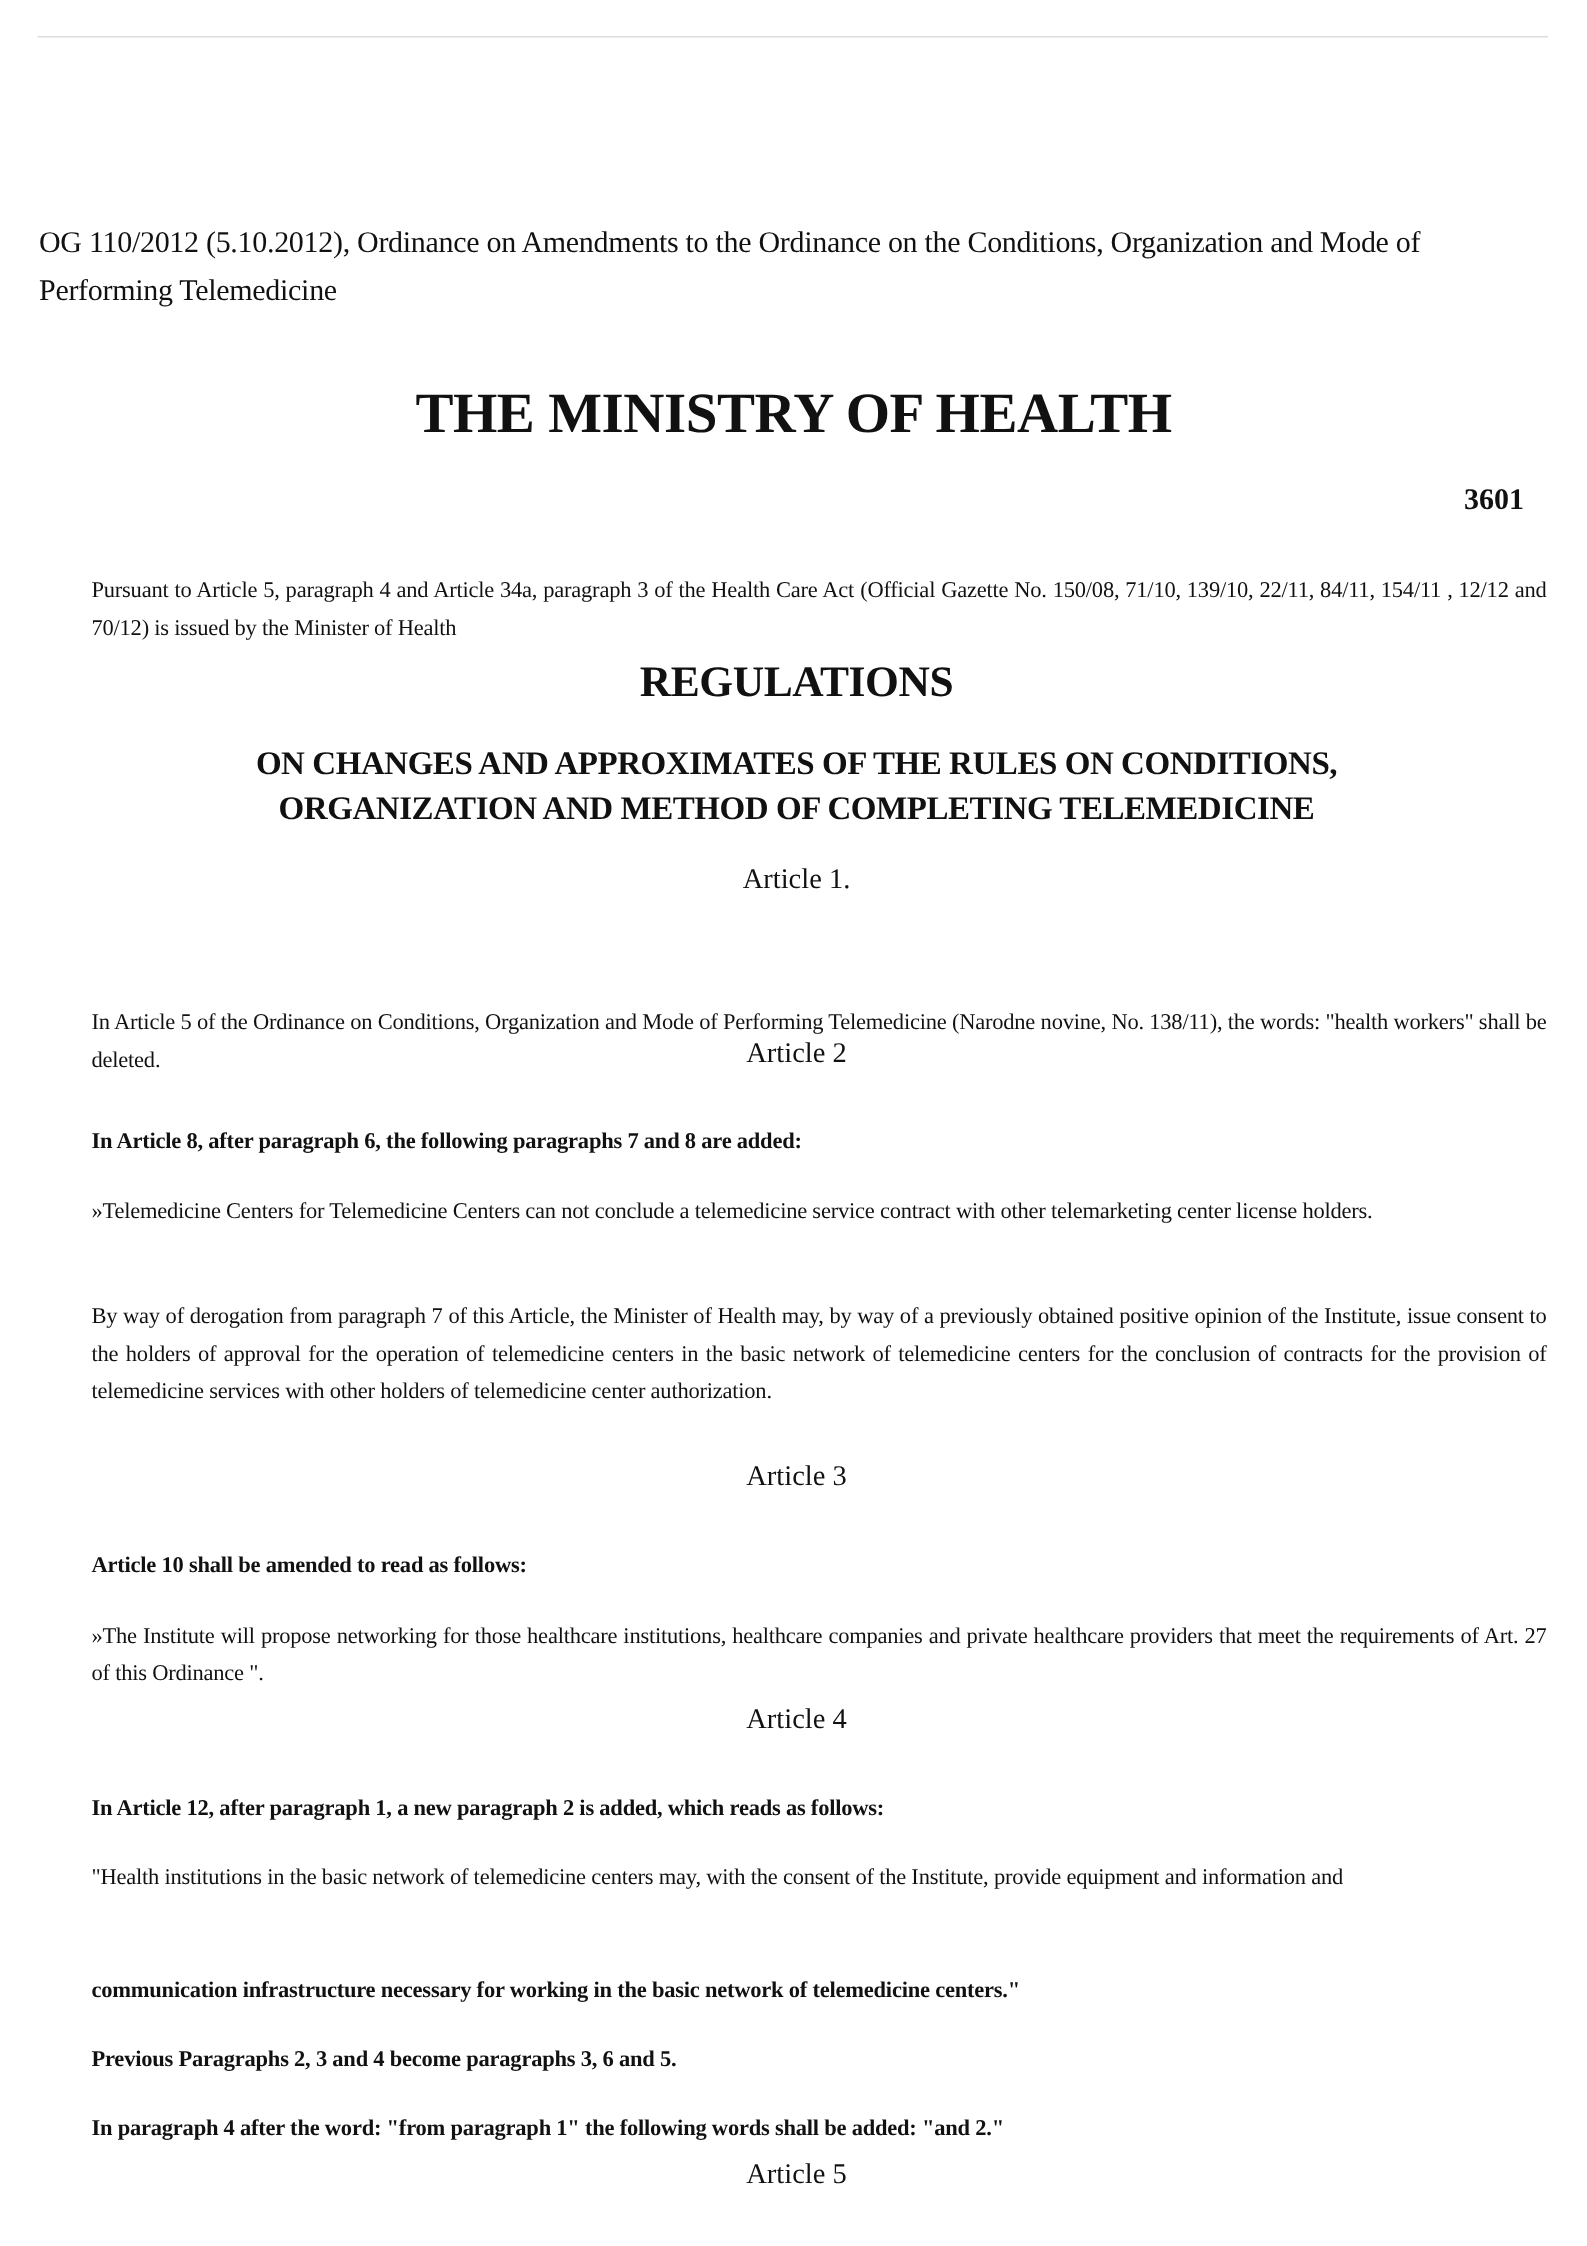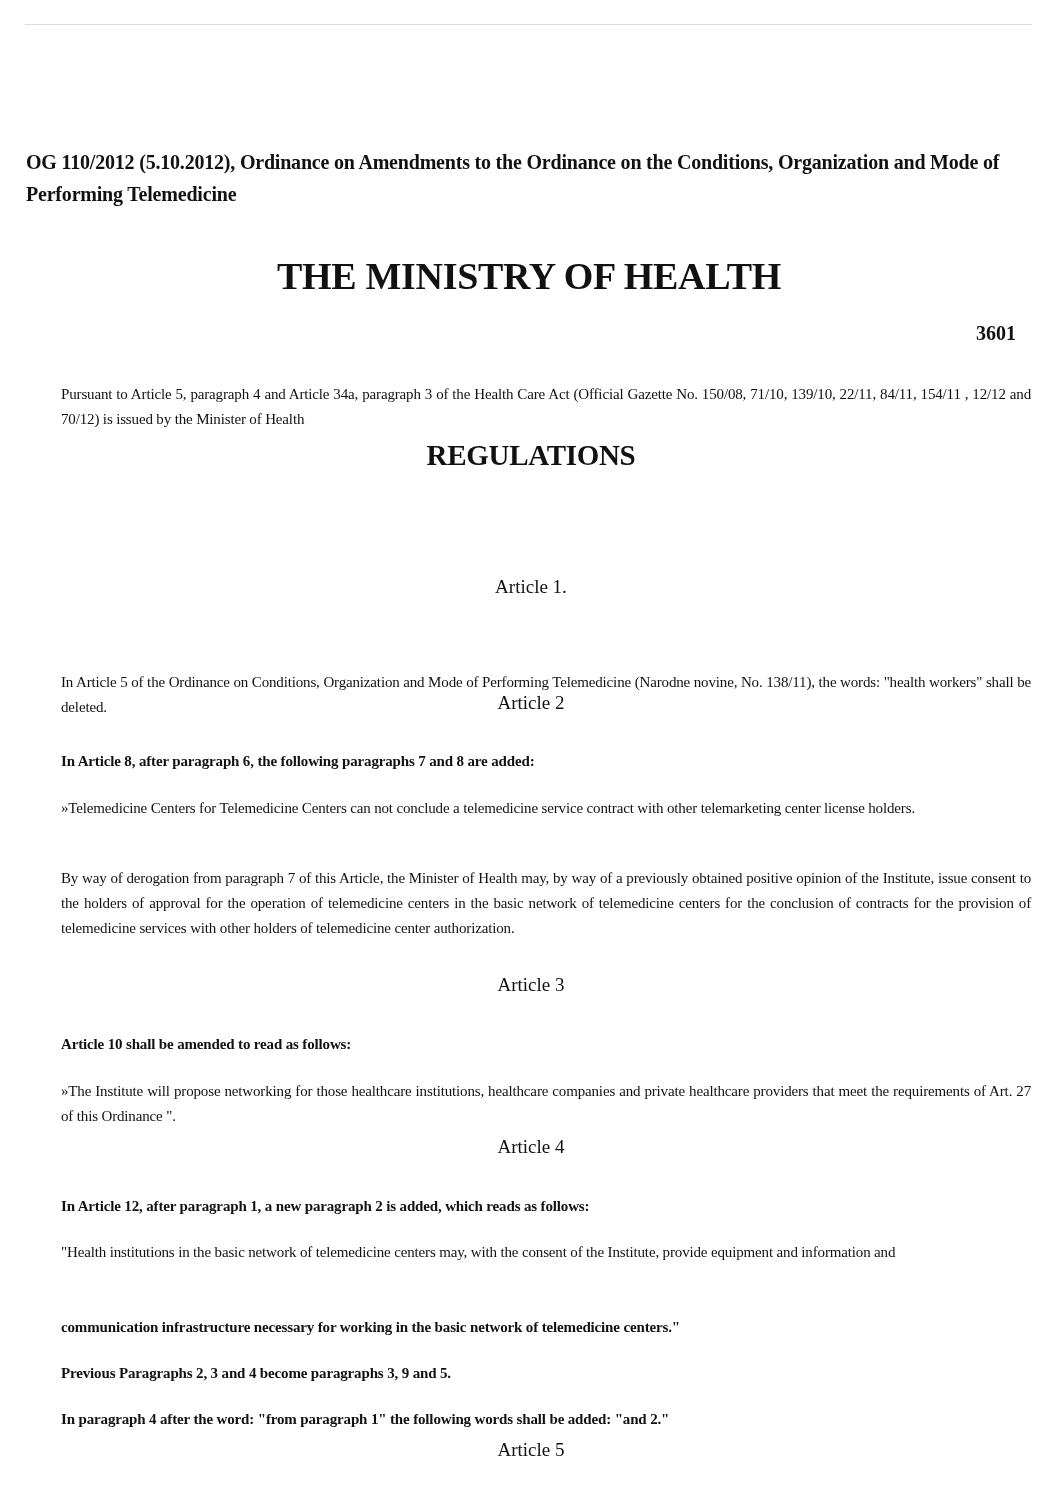--- a/index.html
+++ b/index.html
@@ -23,21 +23,21 @@
       height: 0;
       border-top: 1px solid #dcdcdc;
     }
     .doc-title {
       position: absolute;
       left: 26px;
       top: 146px;
       width: 1000px;
       margin: 0;
       font-size: 20px;
-      font-weight: bold;
+      font-weight: normal;
       line-height: 32px;
       letter-spacing: -0.2px;
     }
     .ministry {
       position: absolute;
       left: 0;
       top: 256px;
       width: 1058px;
       margin: 0;
       text-align: center;
@@ -109,35 +109,36 @@
 
 <h2 class="ministry">THE MINISTRY OF HEALTH</h2>
 
 <div class="doc-number">3601</div>
 
 <p class="para" style="top:367px;">Pursuant to Article 5, paragraph 4 and Article 34a, paragraph 3 of the Health Care Act (Official Gazette No. 150/08, 71/10, 139/10, 22/11, 84/11, 154/11 , 12/12 and 70/12) is issued by the Minister of Health</p>
 
 <h2 class="regulations">REGULATIONS</h2>
 
 <h3 class="subtitle">
-  <br>
+  <span>ON CHANGES AND APPROXIMATES OF THE RULES ON CONDITIONS,</span><br>
+  <span>ORGANIZATION AND METHOD OF COMPLETING TELEMEDICINE</span>
 </h3>
 
 <div class="article-head" style="top:574px;">Article 1.</div>
 <p class="para" style="top:655px;">In Article 5 of the Ordinance on Conditions, Organization and Mode of Performing Telemedicine (Narodne novine, No. 138/11), the words: "health workers" shall be deleted.</p>
 
 <div class="article-head" style="top:690px;">Article 2</div>
 <p class="para nojust" style="top:734px;">In Article 8, after paragraph 6, the following paragraphs 7 and 8 are added:</p>
 <p class="para" style="top:781px;">»Telemedicine Centers for Telemedicine Centers can not conclude a telemedicine service contract with other telemarketing center license holders.</p>
 <p class="para" style="top:851px;">By way of derogation from paragraph 7 of this Article, the Minister of Health may, by way of a previously obtained positive opinion of the Institute, issue consent to the holders of approval for the operation of telemedicine centers in the basic network of telemedicine centers for the conclusion of contracts for the provision of telemedicine services with other holders of telemedicine center authorization.</p>
 
 <div class="article-head" style="top:972px;">Article 3</div>
 <p class="para nojust" style="top:1017px;">Article 10 shall be amended to read as follows:</p>
 <p class="para" style="top:1064px;">»The Institute will propose networking for those healthcare institutions, healthcare companies and private healthcare providers that meet the requirements of Art. 27 of this Ordinance ".</p>
 
 <div class="article-head" style="top:1134px;">Article 4</div>
 <p class="para nojust" style="top:1179px;">In Article 12, after paragraph 1, a new paragraph 2 is added, which reads as follows:</p>
 <p class="para" style="top:1225px;">"Health institutions in the basic network of telemedicine centers may, with the consent of the Institute, provide equipment and information and</p>
 <p class="para nojust" style="top:1300px;">communication infrastructure necessary for working in the basic network of telemedicine centers."</p>
-<p class="para nojust" style="top:1346px;">Previous Paragraphs 2, 3 and 4 become paragraphs 3, 9 and 5.</p>
+<p class="para nojust" style="top:1346px;">Previous Paragraphs 2, 3 and 4 become paragraphs 3, 6 and 5.</p>
 <p class="para nojust" style="top:1392px;">In paragraph 4 after the word: "from paragraph 1" the following words shall be added: "and 2."</p>
 
 <div class="article-head" style="top:1437px;">Article 5</div>
 
 </body></html>

